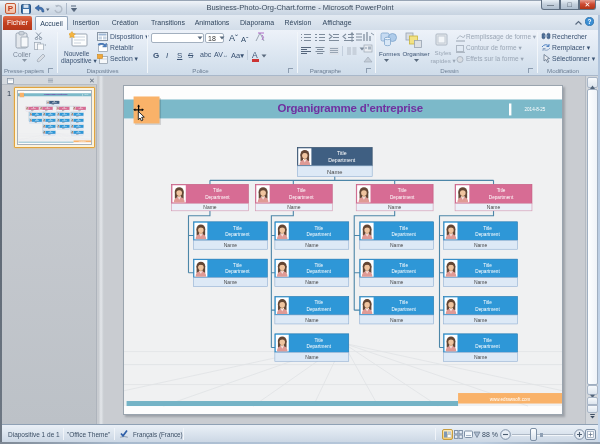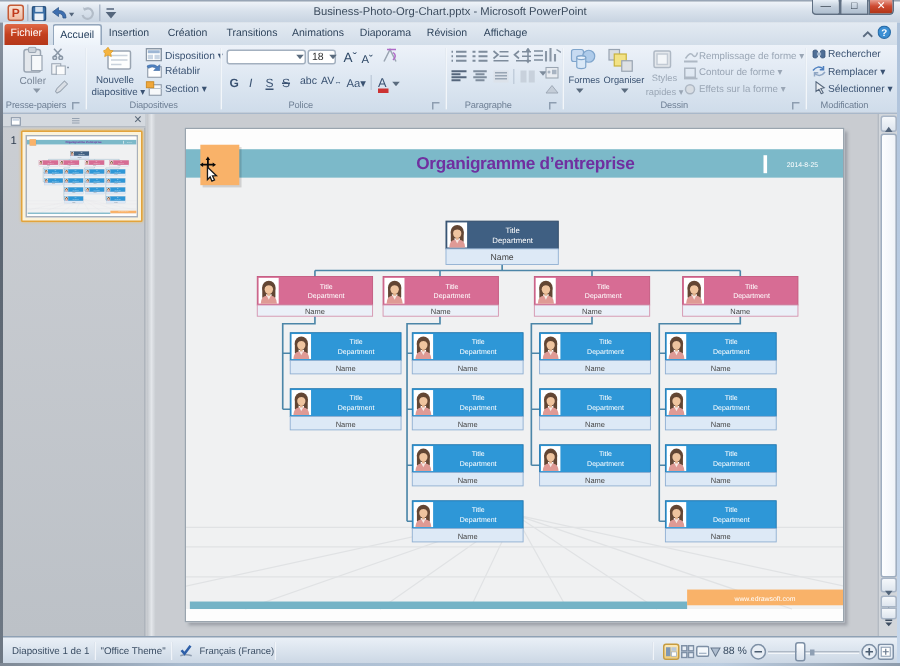--- a/index.html
+++ b/index.html
@@ -142,21 +142,21 @@
   <use href="#bbox" x="320.5" y="136.5"></use>
   <use href="#bbox" x="320.5" y="173.9"></use>
   <use href="#bbox" x="320.5" y="211.3"></use>
   <use href="#bbox" x="320.5" y="248.7"></use>
 </g>
 </defs>
 </svg>
 <div id="win">
 
  <div id="titlebar" class="abs">
-  <div id="title" class="abs">Business-Photo-Org-Chart.pptx - Microsoft PowerPoint</div>
+  <div id="title" class="abs">Business-Photo-Org-Chart.forme - Microsoft PowerPoint</div>
   <div id="ppticon" class="abs">P</div>
   <div class="abs" style="left:18px;top:2px;width:1px;height:11px;background:#AEBACA;"></div>
   <svg class="abs" style="left:21px;top:3px" width="10" height="10">
         <rect x="0.5" y="0.5" width="9" height="9" rx="1" fill="#3A6EA5" stroke="#2A5380"></rect>
         <rect x="2.5" y="0.5" width="5" height="3.4" fill="#D7E3F0"></rect>
         <rect x="2" y="5" width="6" height="4.5" fill="#EDF2F8"></rect>
       </svg>
   <svg class="abs" style="left:33px;top:3px" width="17" height="10">
         <path d="M11,8 Q11,3 6,3 L6,1 L2,4 L6,7 L6,5 Q9,5 9,8 Z" fill="#3E6FB0" stroke="#2E5688" stroke-width="0.5"></path>
         <path d="M13,4.5 l3.5,0 l-1.75,2.5 Z" fill="#55667C"></path>

